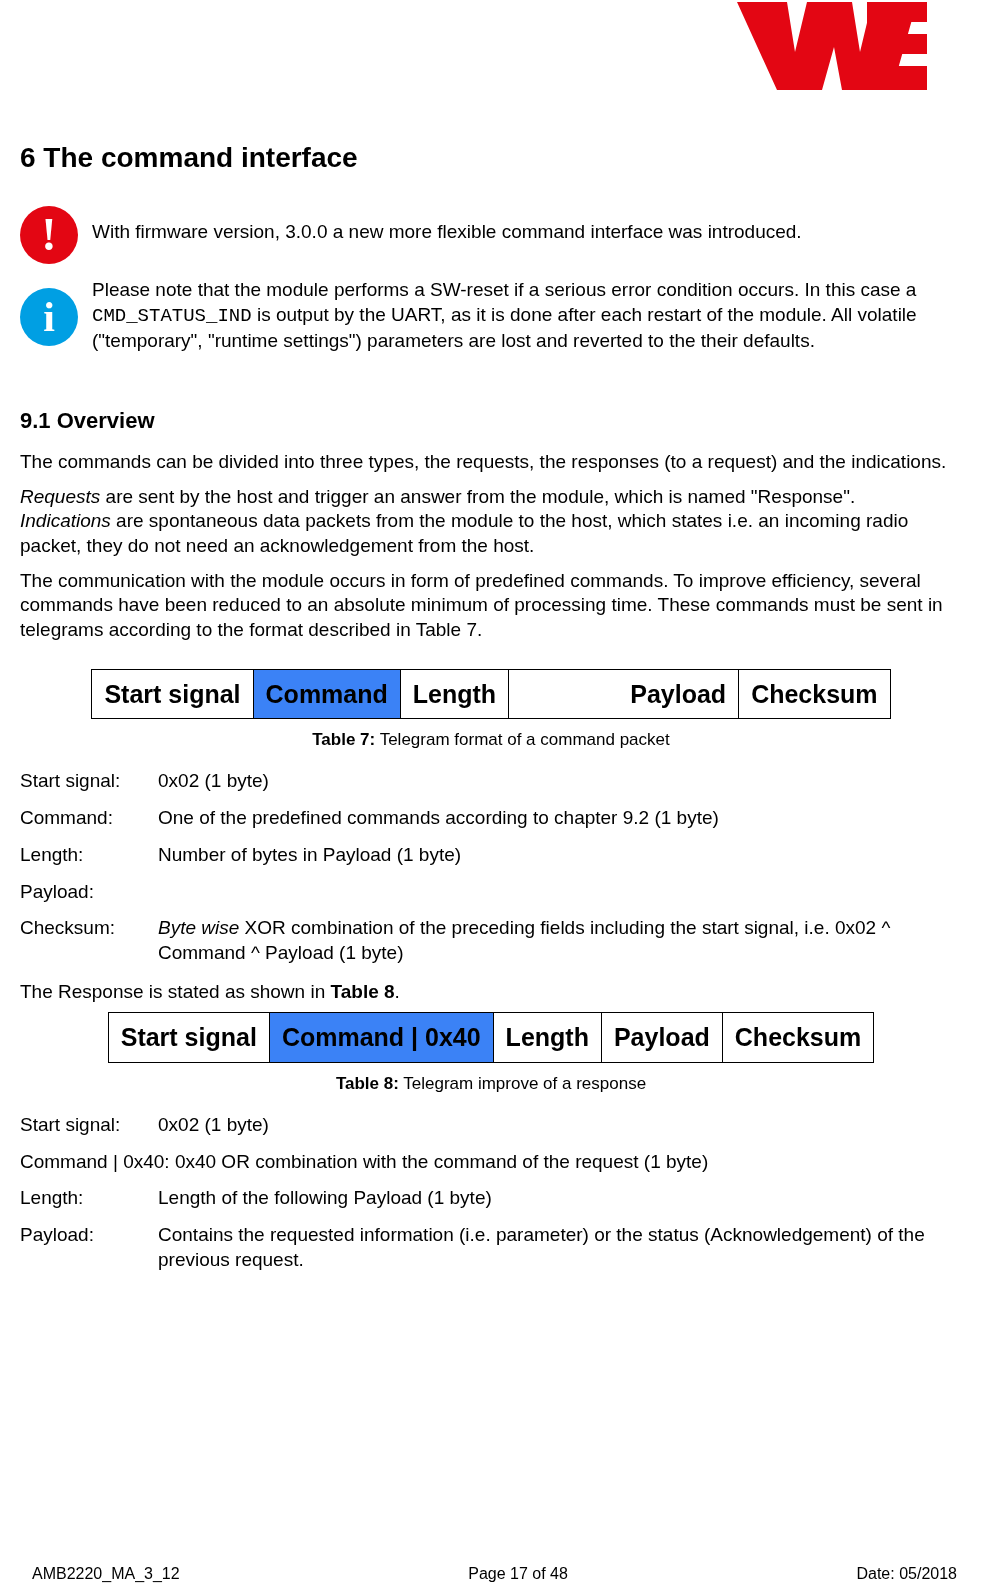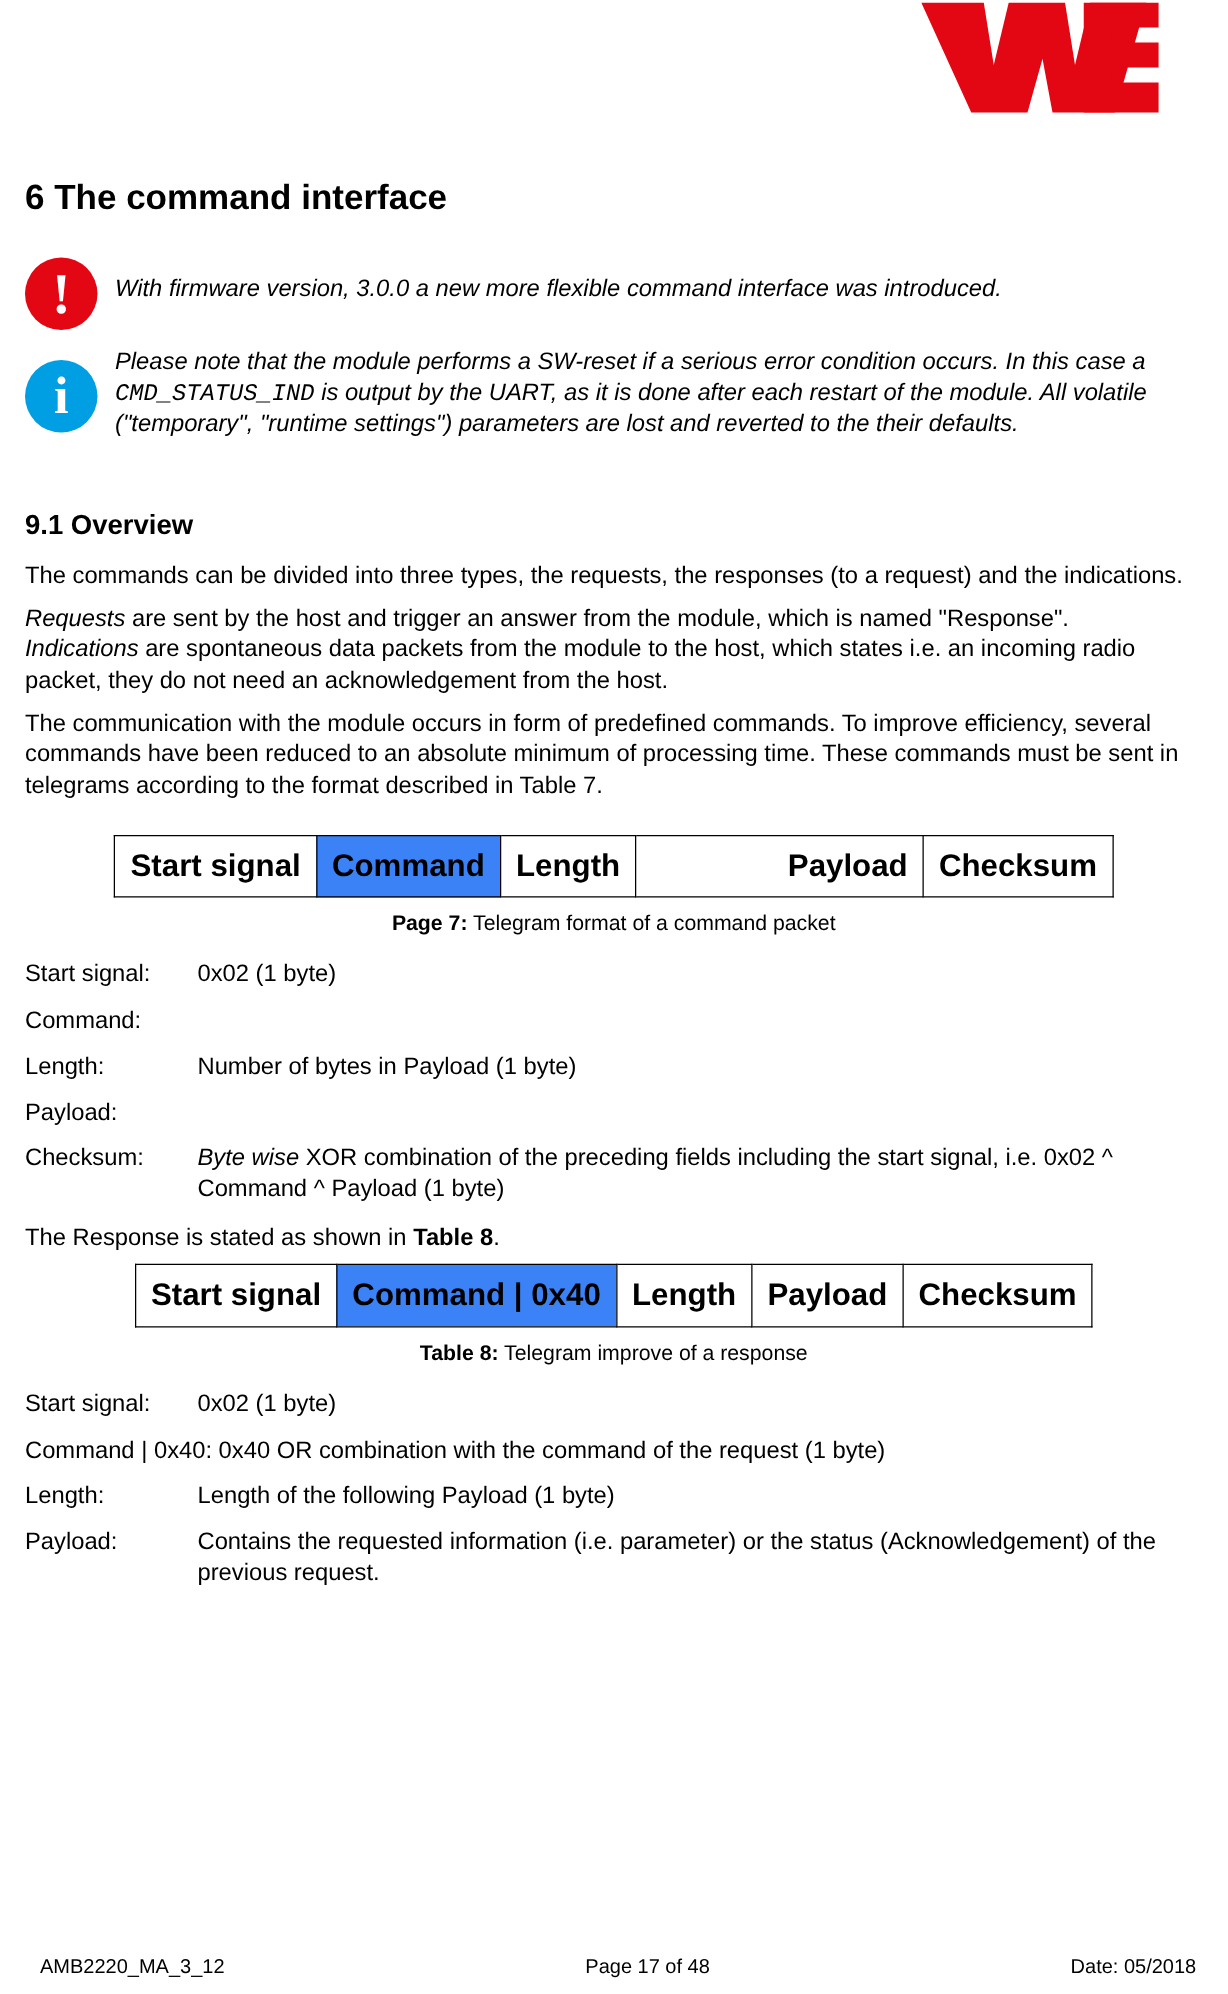--- a/index.html
+++ b/index.html
@@ -42,21 +42,21 @@
     }
     .callout-icon.warn { background: #e30613; }
     .callout-icon.info { background: #009fe3; margin-top: 10px; }
     .callout-icon span {
       color: #fff;
       font-weight: bold;
       font-family: Georgia, serif;
     }
     .callout.warn .callout-icon span { font-size: 46px; line-height: 1; }
     .callout.info .callout-icon span { font-size: 42px; line-height: 1; font-family: Georgia, serif; }
-    .callout-text { flex: 1; margin-top: 14px; font-style: italic; }
+    .callout-text { flex: 1; margin-top: 14px; }
     .callout.info .callout-text { margin-top: 0; }
     code { font-family: "Courier New", monospace; font-size: 19px; }
     h2 {
       font-size: 22px;
       font-weight: bold;
       margin-top: 54px;
       margin-bottom: 14px;
     }
     p.block { margin-bottom: 10px; }
     .italic { font-style: italic; }
@@ -137,29 +137,30 @@
         <tr>
       <td>Start signal</td>
       <td class="shade">Command</td>
       <td>Length</td>
       <td class="wide">Payload</td>
       <td>Checksum</td>
     </tr>
   </tbody>
     </table>
 </div>
-<p class="caption"><b>Page 7:</b><span> Telegram format of a command packet</span></p>
+<p class="caption"><b>Table 7:</b><span> Telegram format of a command packet</span></p>
 
 <div class="defs">
   <div class="def-row">
       <div class="def-term">Start signal:</div>
       <div class="def-desc">0x02 (1 byte)</div>
     </div>
   <div class="def-row">
       <div class="def-term">Command:</div>
+      <div class="def-desc">One of the predefined commands according to chapter 9.2 (1 byte)</div>
     </div>
   <div class="def-row">
       <div class="def-term">Length:</div>
       <div class="def-desc">Number of bytes in Payload (1 byte)</div>
     </div>
   <div class="def-row">
       <div class="def-term">Payload:</div>
     </div>
   <div class="def-row">
       <div class="def-term">Checksum:</div>

